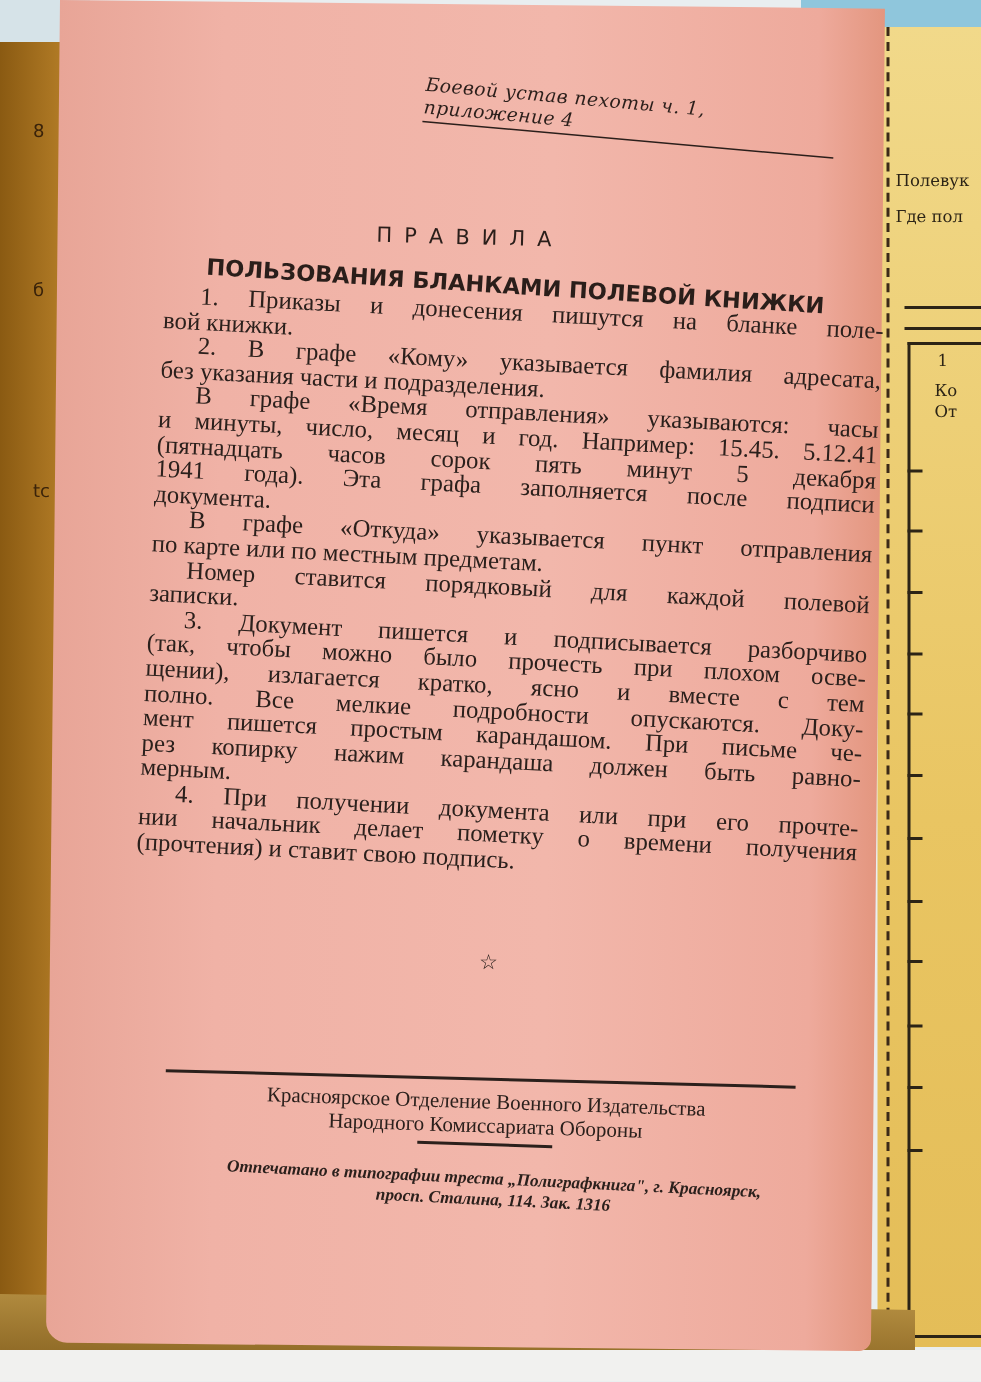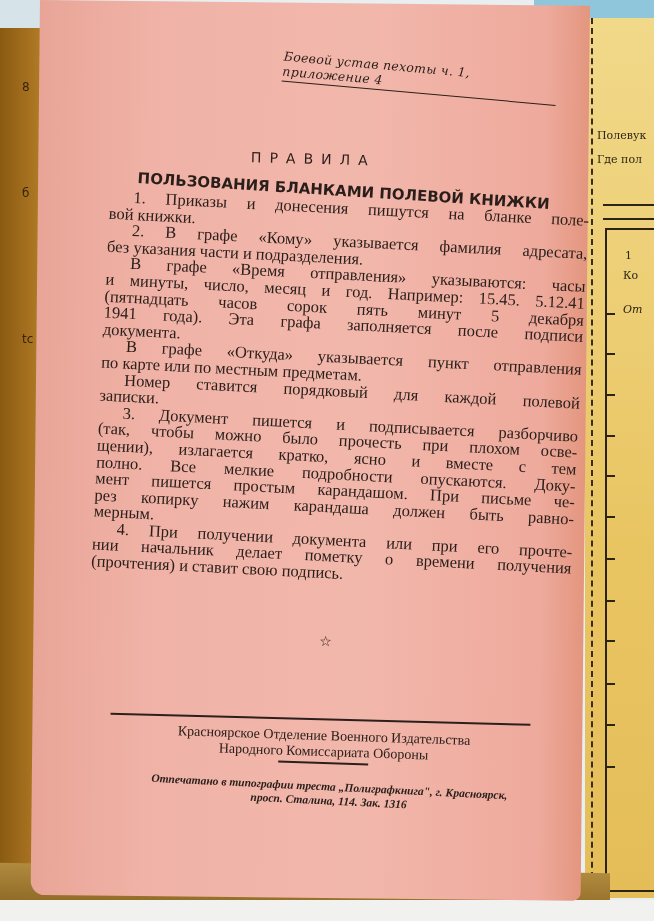--- a/index.html
+++ b/index.html
@@ -19,21 +19,21 @@
     position:absolute; left:0; top:868px; width:610px; height:40px;
     background:linear-gradient(180deg,#b08a3e,#8f6a26);
     transform:skewY(1deg);
   }
   .bottom-white { position:absolute; left:0; top:900px; width:654px; height:21px; background:#f1f1ef; }
   
   .right-page {
     position:absolute; left:585px; top:18px; width:69px; height:880px;
     background:linear-gradient(180deg,#f1d98a,#e9c562 60%,#e4bd58);
   }
-  .right-page .rp-line { position:absolute; left:12px; font-size:11px; color:#2c2416; white-space:nowrap;margin-top:15px; }
+  .right-page .rp-line { position:absolute; left:12px; font-size:11px; color:#2c2416; white-space:nowrap; }
   .right-page .rp-rule { position:absolute; left:18px; right:0; height:2px; background:#2c2416; }
   .right-page .rp-box {
     position:absolute; left:20px; top:210px; width:60px; height:660px;
     border-left:2px solid #2c2416; border-top:2px solid #2c2416; border-bottom:2px solid #2c2416;
   }
   .right-page .tick { position:absolute; left:20px; width:10px; height:2px; background:#2c2416; }
   .right-page .perf { position:absolute; left:6px; top:0; width:0; height:880px; border-left:2px dashed #3c2a18; }
   
   .page {
     position:absolute; left:40px; top:0; width:550px; height:895px;
@@ -83,33 +83,33 @@
 </style>
 </head>
 <body>
 
 <div class="bg-top-left"></div>
 <div class="bg-top-right"></div>
 
 <div class="back-cover">
   <span class="mark" style="top:52px">8</span>
   <span class="mark" style="top:158px">б</span>
-  <span class="mark" style="top:304px">tc</span>
+  <span class="mark" style="top:292px">tc</span>
 </div>
 
 <div class="right-page">
   <div class="perf"></div>
   <div class="rp-line" style="top:96px">Полевук</div>
   <div class="rp-line" style="top:120px">Где пол</div>
   <div class="rp-rule" style="top:186px"></div>
   <div class="rp-rule" style="top:200px"></div>
   <div class="rp-box"></div>
   <div class="rp-line" style="top:216px;left:40px">1</div>
   <div class="rp-line" style="top:236px;left:38px;">Ко</div>
-  <div class="rp-line" style="top:270px;left:38px;font-style:italic">От</div>
+  <div class="rp-line" style="top:250px;left:38px;">От</div>
   <div class="tick" style="top:295px"></div>
   <div class="tick" style="top:335px"></div>
   <div class="tick" style="top:376px"></div>
   <div class="tick" style="top:417px"></div>
   <div class="tick" style="top:457px"></div>
   <div class="tick" style="top:498px"></div>
   <div class="tick" style="top:540px"></div>
   <div class="tick" style="top:582px"></div>
   <div class="tick" style="top:622px"></div>
   <div class="tick" style="top:665px"></div>

